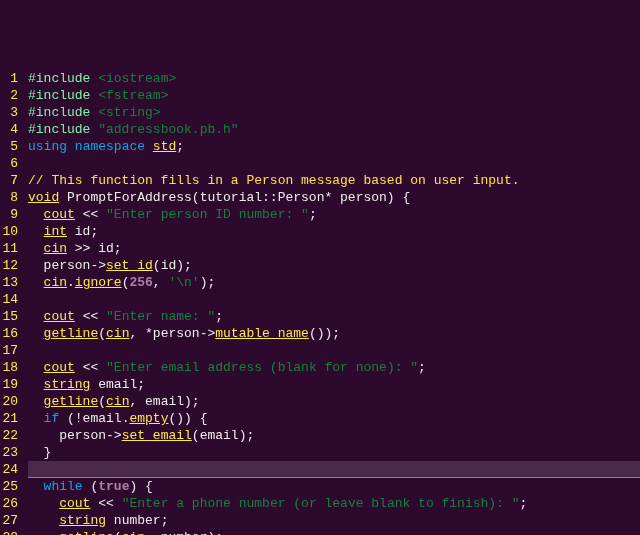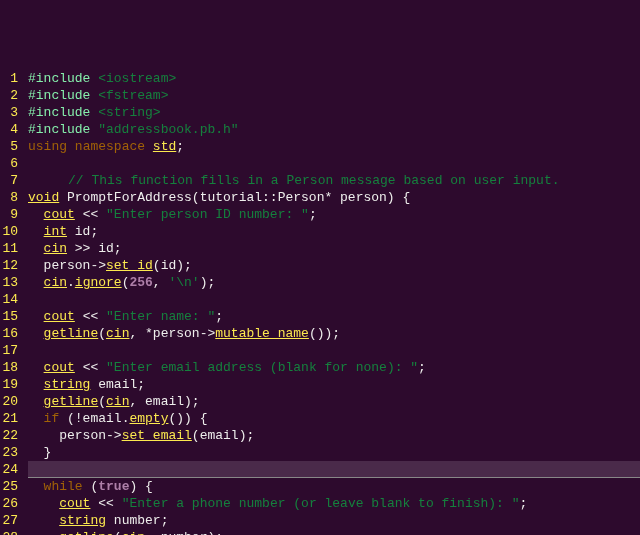--- a/index.html
+++ b/index.html
@@ -34,25 +34,25 @@
     color: #eeeeec;
   }
   .line { height: 17px; }
   .line.current { background: #4a2a4a; position: relative; }
   .line.current::after {
     content: '';
     position: absolute;
     left: 0; right: 0; bottom: 0;
     border-bottom: 1px solid #888;
   }
-  .kw { color: #a16207; }       
+  .kw { color: #0ea5e9; }       
   .type { color: #fce94f; text-decoration: underline; }     
   .pp { color: #86efac; }       
   .str { color: #15803d; }      
-  .cmt { color: #15803d; margin-left: 40px; }      
+  .cmt { color: #fde047; }      
   .num { color: #ad7fa8; font-weight: bold; }
   .txt { color: #eeeeec; }
 </style>
 </head>
 <body>
 
 
 
 <div class="editor">
   <div class="gutter"><div class="line">1</div><div class="line">2</div><div class="line">3</div><div class="line">4</div><div class="line">5</div><div class="line">6</div><div class="line">7</div><div class="line">8</div><div class="line">9</div><div class="line">10</div><div class="line">11</div><div class="line">12</div><div class="line">13</div><div class="line">14</div><div class="line">15</div><div class="line">16</div><div class="line">17</div><div class="line">18</div><div class="line">19</div><div class="line">20</div><div class="line">21</div><div class="line">22</div><div class="line">23</div><div class="line">24</div><div class="line">25</div><div class="line">26</div><div class="line">27</div><div class="line">28</div></div>

